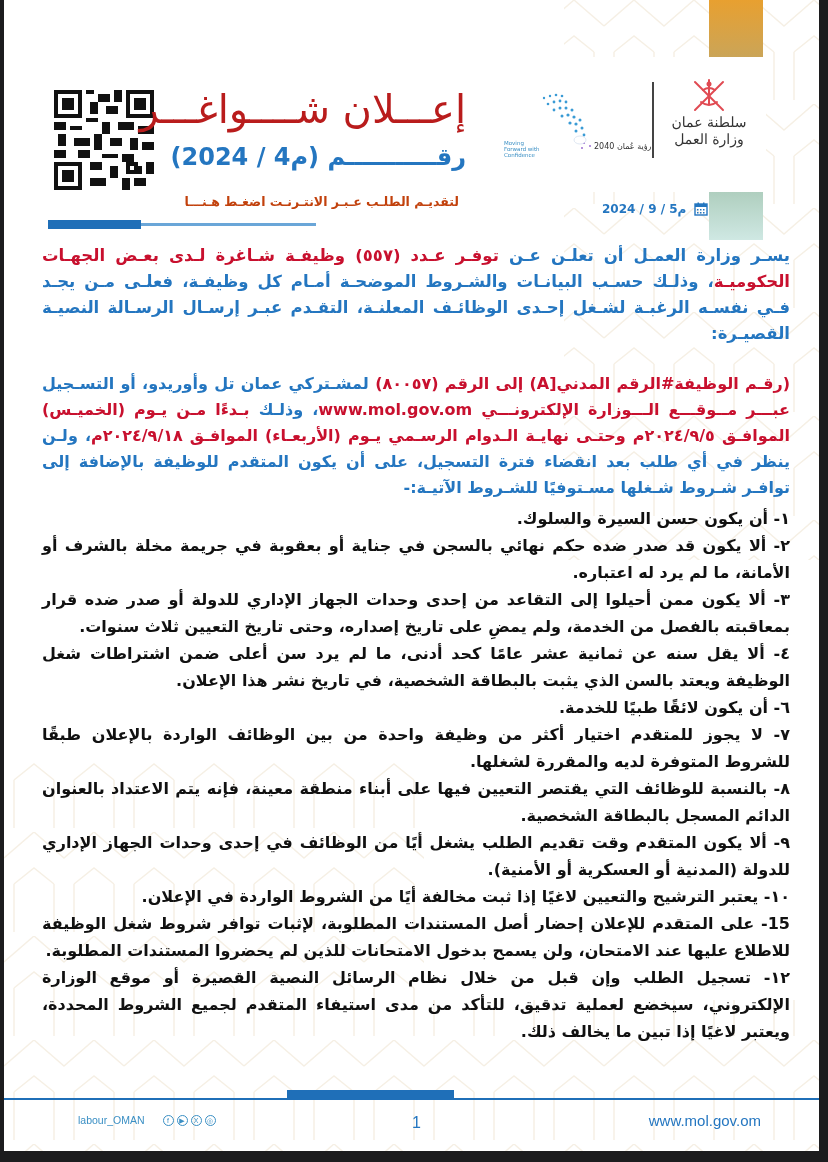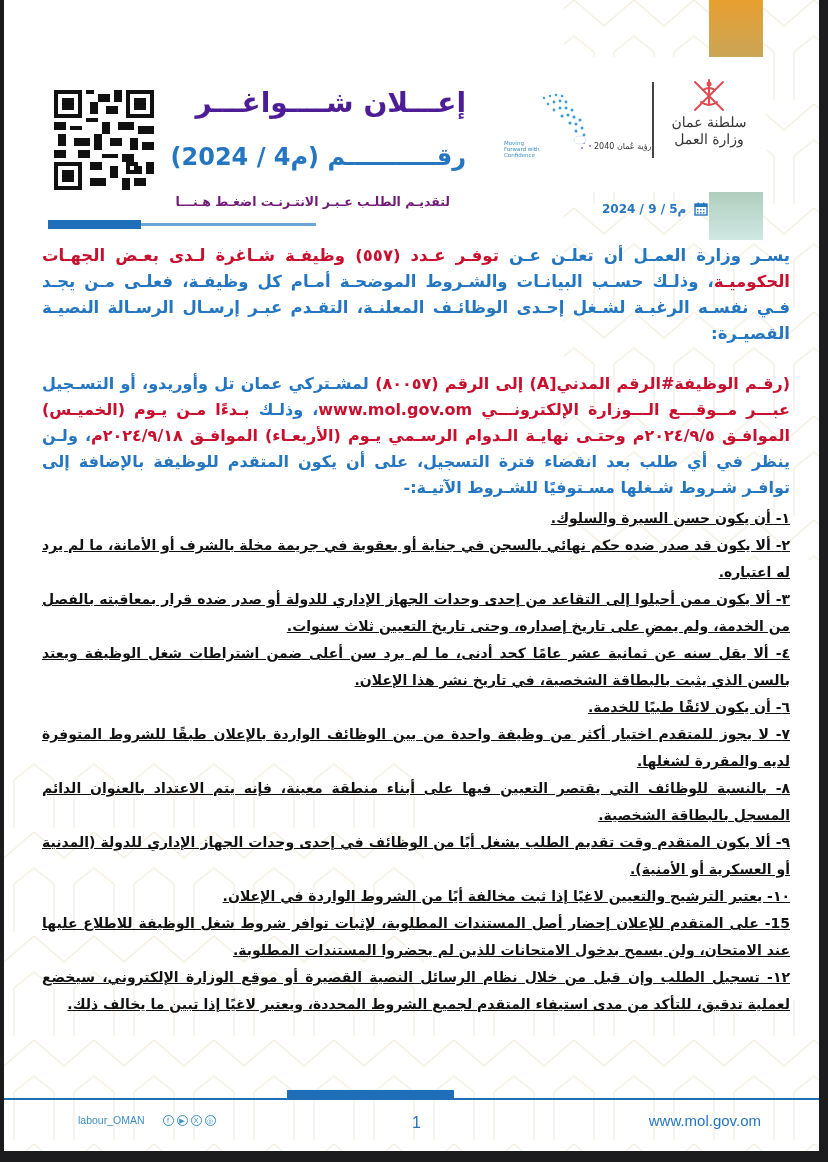--- a/index.html
+++ b/index.html
@@ -21,30 +21,30 @@
   .header-card {
     position: absolute; left: 0; top: 57px; width: 762px; height: 135px; background: #fff;
   }
 
   
   .qr {
     position: absolute; left: 50px; top: 90px; width: 100px; height: 100px;
   }
 
   .title {
-    position: absolute; right: 353px; top: 86px; color: #4c1d95;
-    font-family: "DejaVu Sans", sans-serif; font-weight: 700; font-size: 28px;
+    position: absolute; right: 353px; top: 86px; color: #b91c1c;
+    font-family: "DejaVu Sans", sans-serif; font-weight: 400; font-size: 40px;
     letter-spacing: 2px; direction: rtl; white-space: nowrap;
   }
   .number {
     position: absolute; right: 353px; top: 143px; color: #2476c0;
     font-weight: 700; font-size: 24px; direction: rtl; white-space: nowrap;
   }
   .apply-online {
-    position: absolute; right: 369px; top: 194px; color: #701a75;
+    position: absolute; right: 360px; top: 194px; color: #c2410c;
     font-size: 12.5px; font-weight: 600; direction: rtl; white-space: nowrap;
   }
   .head-rule {
     position: absolute; left: 44px; top: 223px; width: 268px; height: 3px; background: #6aa6d8;
   }
   .head-rule-strong {
     position: absolute; left: 44px; top: 220px; width: 93px; height: 9px; background: #1f6fb8;
   }
 
   
@@ -74,21 +74,21 @@
 
   
   .content {
     position: absolute; left: 38px; width: 748px; direction: rtl; text-align: justify;
   }
   .intro { top: 243px; font-size: 16.5px; font-weight: 700; line-height: 26px; color: #2476c0; }
   .sms { top: 371px; font-size: 16px; font-weight: 700; line-height: 26px; color: #2476c0; }
   .red { color: #c8102e; }
   .blue { color: #2476c0; }
 
-  .conditions { top: 505px; font-size: 14px; font-weight: 700; line-height: 27px; color: #111; text-decoration: underline; }
+  .conditions { top: 505px; font-size: 16px; font-weight: 700; line-height: 27px; color: #111; }
   .conditions .item { display: block; }
 
   
   .footer-line { position: absolute; left: 0; top: 1098px; width: 815px; height: 1.5px; background: #1f6fb8; }
   .footer-bar { position: absolute; left: 283px; top: 1090px; width: 167px; height: 10px; background: #1f6fb8; }
   .footer-url { position: absolute; right: 58px; top: 1112px; color: #2476c0; font-size: 15px; font-family: "Liberation Sans", sans-serif; }
   .page-number { position: absolute; left: 408px; top: 1114px; color: #2476c0; font-size: 16px; font-family: "Liberation Sans", sans-serif; }
   .social { position: absolute; left: 74px; top: 1114px; display: flex; align-items: center; gap: 3px; }
   .social-handle { color: #3a8fc4; font-size: 10.5px; font-family: "Liberation Sans", sans-serif; margin-right: 15px; }
   .social-icon {

